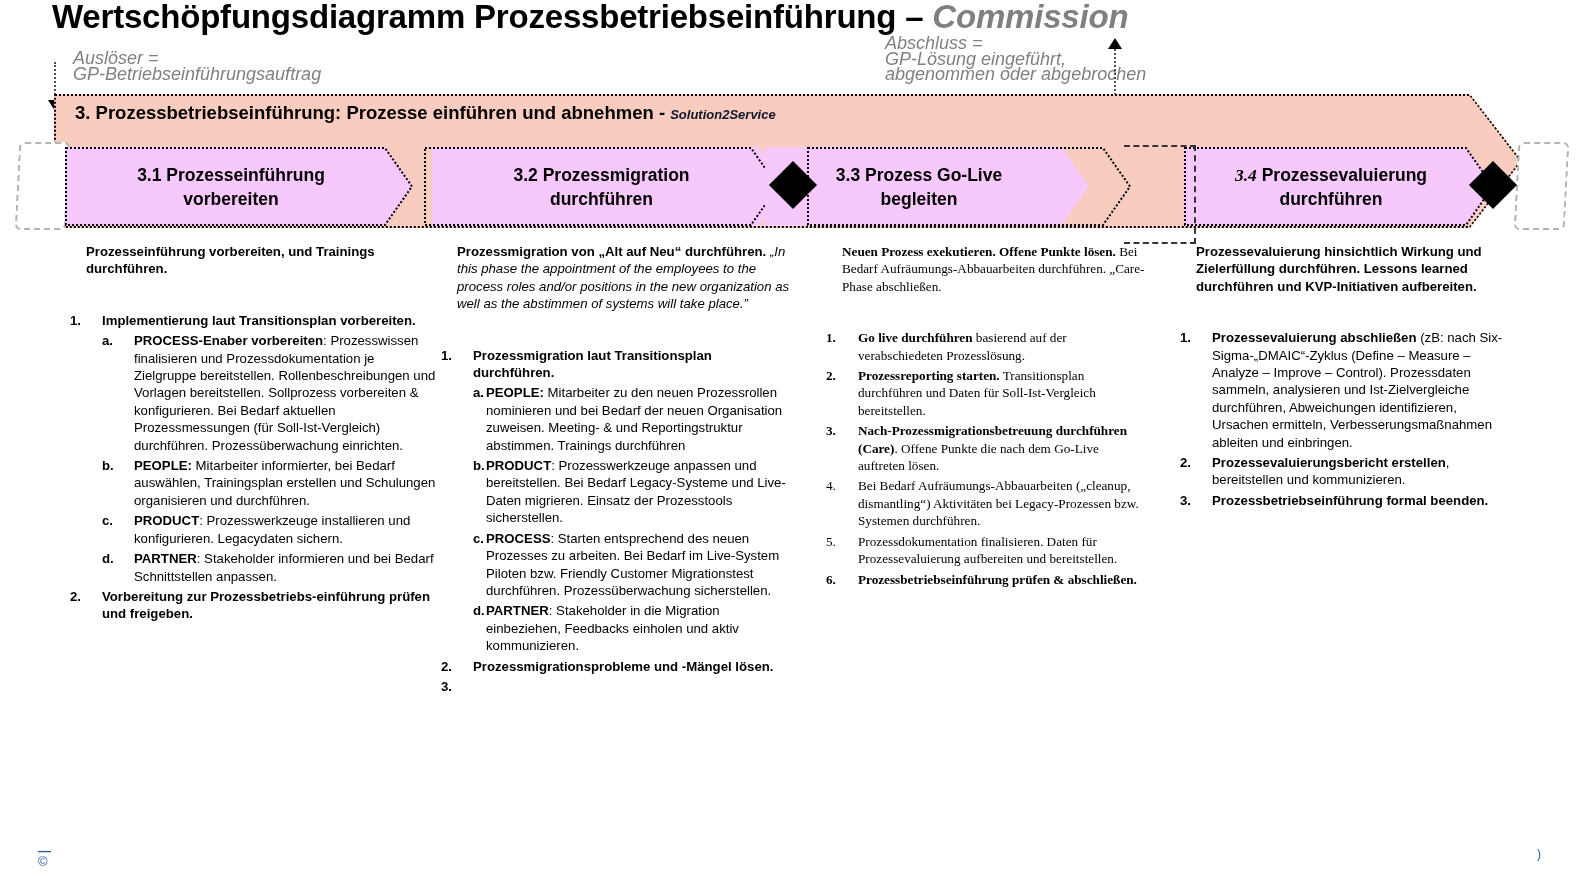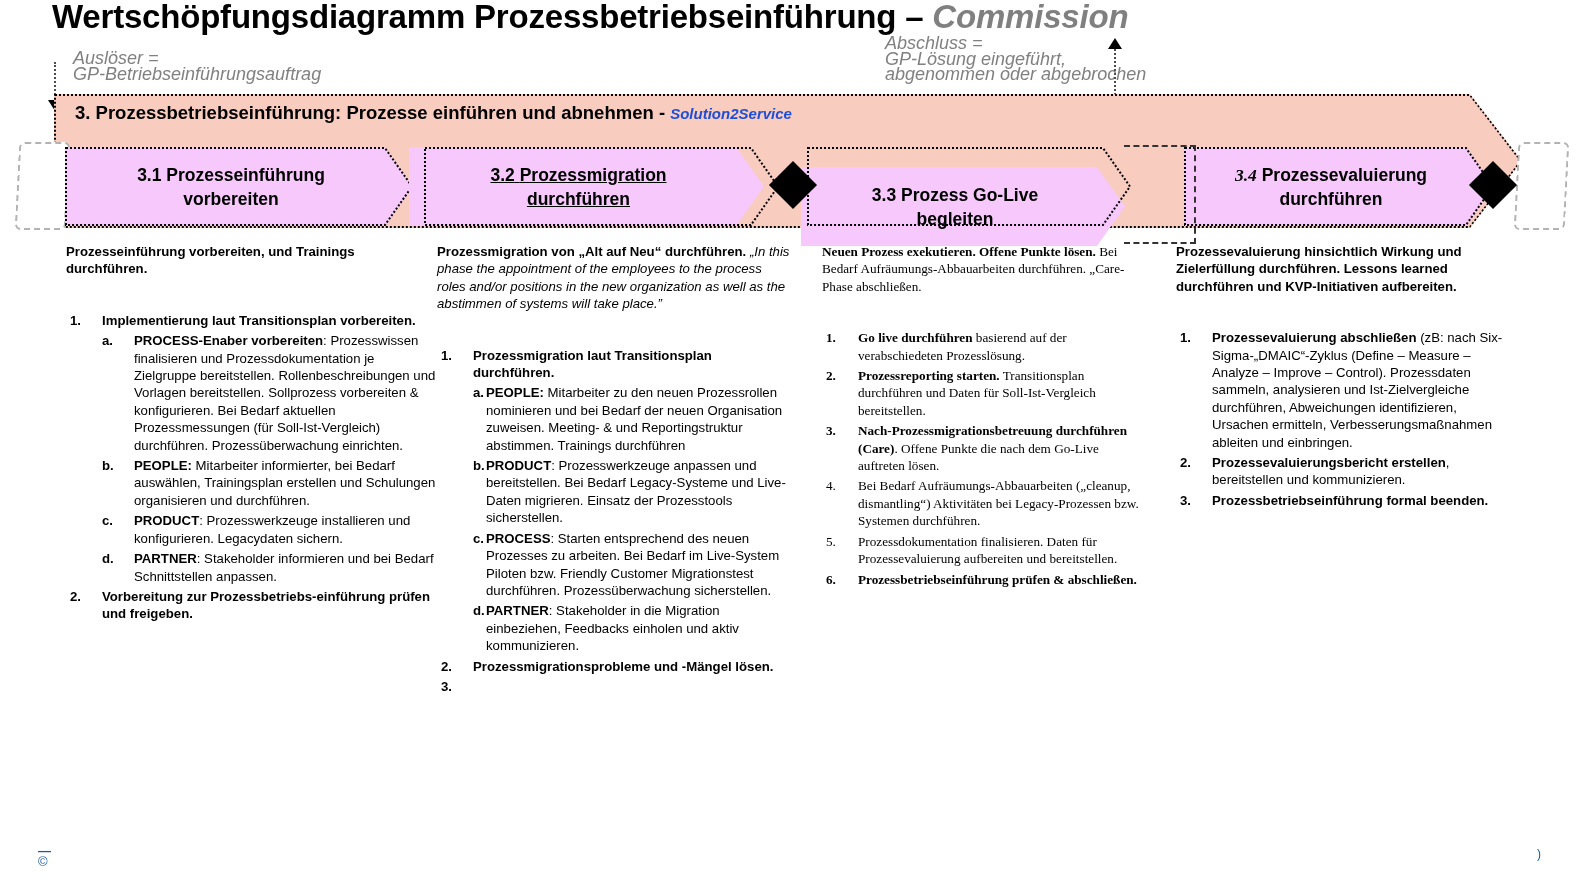--- a/index.html
+++ b/index.html
@@ -51,35 +51,35 @@
   }
   #megabar-border{
     position:absolute; left:54px; top:94px; width:1468px; height:134px;
     clip-path: polygon(0 0, calc(100% - 52px) 0, 100% 50%, calc(100% - 52px) 100%, 0 100%);
     pointer-events:none;
   }
   #megabar-label{
     position:absolute; left:75px; top:102px;
     font-size:18.5px; font-weight:bold; white-space:nowrap;
   }
-  #megabar-label .s2s{ color:#1d4ed8; font-style:italic; font-size:15px; }
+  #megabar-label .s2s{ color:#0f172a; font-style:italic; font-size:13px; }
 
   
   #chevrons{ position:absolute; left:0; top:147px; height:79px; width:1466px; }
   .chev{
     position:absolute; top:0; height:79px;
     background:#f6c8fb;
     display:flex; align-items:center; justify-content:center;
     text-align:center;
     font-size:17.5px; font-weight:bold; line-height:24px;
   }
   .chev .lbl{ padding:0 24px 0 8px; }
   .chev.c1{ left:65px;  width:348px;  clip-path: polygon(0 0, calc(100% - 28px) 0, 100% 50%, calc(100% - 28px) 100%, 0 100%); }
-  .chev.c2{ left:409px; width:355px;  clip-path: polygon(0 0, calc(100% - 28px) 0, 100% 50%, calc(100% - 28px) 100%, 0 100%); text-decoration: underline; }
-  .chev.c3{ left:801px; width:324px;  clip-path: polygon(0 0, calc(100% - 28px) 0, 100% 50%, calc(100% - 28px) 100%, 0 100%); margin-top: 20px; }
+  .chev.c2{ left:432px; width:355px;  clip-path: polygon(0 0, calc(100% - 28px) 0, 100% 50%, calc(100% - 28px) 100%, 0 100%); }
+  .chev.c3{ left:765px; width:324px;  clip-path: polygon(0 0, calc(100% - 28px) 0, 100% 50%, calc(100% - 28px) 100%, 0 100%); }
   .chev.c4{ left:1184px;width:310px;  clip-path: polygon(0 0, calc(100% - 28px) 0, 100% 50%, calc(100% - 28px) 100%, 0 100%); }
   .chev .lbl .n{ }
   .chev.c4 .lbl .n{ font-style:italic;font-family:Liberation Serif, serif; }
 
   .chevline{ position:absolute; top:0; height:79px; width:100%; pointer-events:none; }
 
   
   .diamond{
     position:absolute; width:34px;height:34px; background:#000;
     transform:rotate(45deg); top:168px;
@@ -103,21 +103,21 @@
     background:transparent;
   }
 
   
   .col{ position:absolute; top:243px; font-size:13.2px; line-height:17.4px; }
   #col1{ left:66px;   width:370px; }
   #col2{ left:437px;  width:355px; }
   #col3{ left:822px;  width:325px;font-family:Liberation Serif, serif; }
   #col4{ left:1176px; width:340px; }
 
-  .col .intro{ margin-bottom:4px; }
+  .col .intro{ margin-bottom:4px;margin-left:20px; }
   .col .intro b{ font-weight:bold; }
   .col .intro i{ font-style:italic; }
 
   .col ol.lvl1{
     list-style:none; margin:0; padding:0; margin-top:34px;
   }
   .col ol.lvl1 > li{
     position:relative; padding-left:36px; margin-bottom:3px;
   }
   .col ol.lvl1 > li > .marker{

